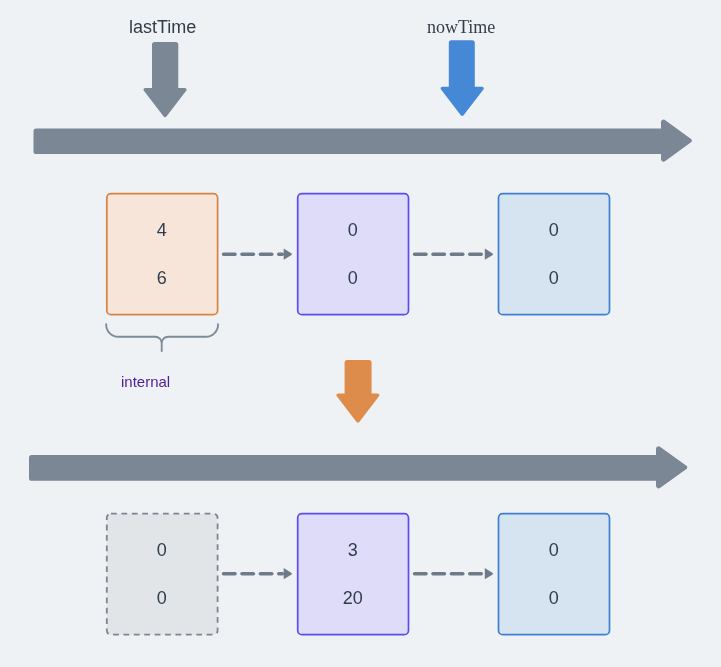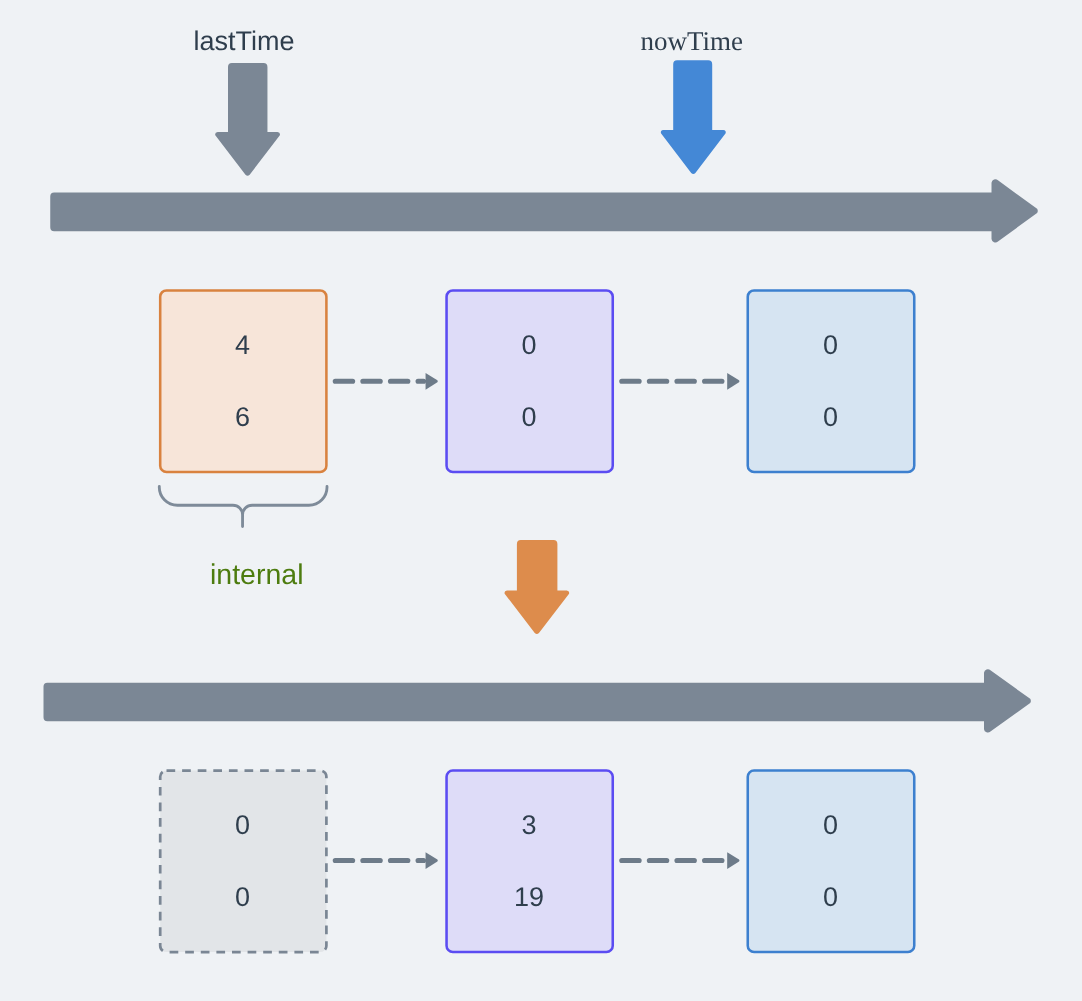--- a/index.html
+++ b/index.html
@@ -13,21 +13,21 @@
   .boxval{position:absolute;left:0;width:100%;text-align:center;color:#2f3e4d;
           font-size:18px;line-height:1;-webkit-font-smoothing:antialiased;transform:translateZ(0);}
 </style>
 </head>
 <body style="background: rgb(239, 242, 245);">
 
 <div class="stage">
 
   <div class="lbl" style="left: 129px; top: 18px; color: rgb(47, 62, 77);">lastTime</div>
   <div class="lbl" style="left: 427px; top: 18px; color: rgb(47, 62, 77); font-family: Liberation Serif, serif;">nowTime</div>
-  <div class="lbl" style="left: 140px; top: 374px; font-size: 19px; color: #4d7c0f;">internal</div>
+  <div class="lbl" style="left: 121px; top: 374px; font-size: 15px; color: #4c1d95;">internal</div>
 
   <svg class="svglayer" viewBox="0 0 721 667">
 
     <g>
       <rect x="106.8" y="193.6" width="110.8" height="121.1" rx="4.2" ry="4.2" stroke-width="1.7" fill="#f7e5d9" stroke="#d9823f"></rect>
       <rect x="297.7" y="193.6" width="110.8" height="121.1" rx="4.2" ry="4.2" stroke-width="1.7" fill="#dedcf8" stroke="#5b4cf2"></rect>
       <rect x="498.5" y="193.6" width="111.0" height="121.1" rx="4.2" ry="4.2" stroke-width="1.7" fill="#d6e4f2" stroke="#3d80cf"></rect>
       <rect x="106.8" y="513.7" width="110.8" height="121.0" rx="4.2" ry="4.2" stroke-width="1.8" stroke-dasharray="5.8 4.6" fill="#e2e5e8" stroke="#7a8694"></rect>
       <rect x="297.7" y="513.7" width="110.8" height="121.0" rx="4.2" ry="4.2" stroke-width="1.7" fill="#dedcf8" stroke="#5b4cf2"></rect>
       <rect x="498.5" y="513.7" width="111.0" height="121.0" rx="4.2" ry="4.2" stroke-width="1.7" fill="#d6e4f2" stroke="#3d80cf"></rect>
@@ -71,20 +71,20 @@
     <div class="boxval" style="top: 29.4px; color: rgb(47, 62, 77);">0</div>
     <div class="boxval" style="top: 76.9px; color: rgb(47, 62, 77);">0</div>
   </div>
 
   <div class="box" style="left:105px;top:512px;width:113.5px;height:123.5px;background:transparent;">
     <div class="boxval" style="top: 29.4px; color: rgb(47, 62, 77);">0</div>
     <div class="boxval" style="top: 76.9px; color: rgb(47, 62, 77);">0</div>
   </div>
   <div class="box" style="left:296px;top:512px;width:113.5px;height:123.5px;background:transparent;">
     <div class="boxval" style="top: 29.4px; color: rgb(47, 62, 77);">3</div>
-    <div class="boxval" style="top: 76.9px; color: rgb(47, 62, 77);">19</div>
+    <div class="boxval" style="top: 76.9px; color: rgb(47, 62, 77);">20</div>
   </div>
   <div class="box" style="left:497px;top:512px;width:113.5px;height:123.5px;background:transparent;">
     <div class="boxval" style="top: 29.4px; color: rgb(47, 62, 77);">0</div>
     <div class="boxval" style="top: 76.9px; color: rgb(47, 62, 77);">0</div>
   </div>
 
 </div>
 
 </body></html>

